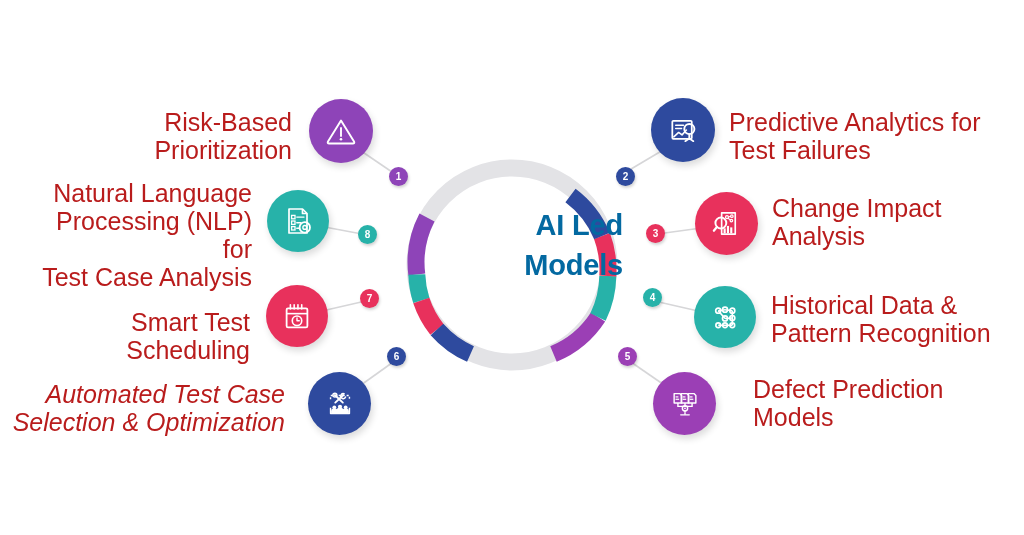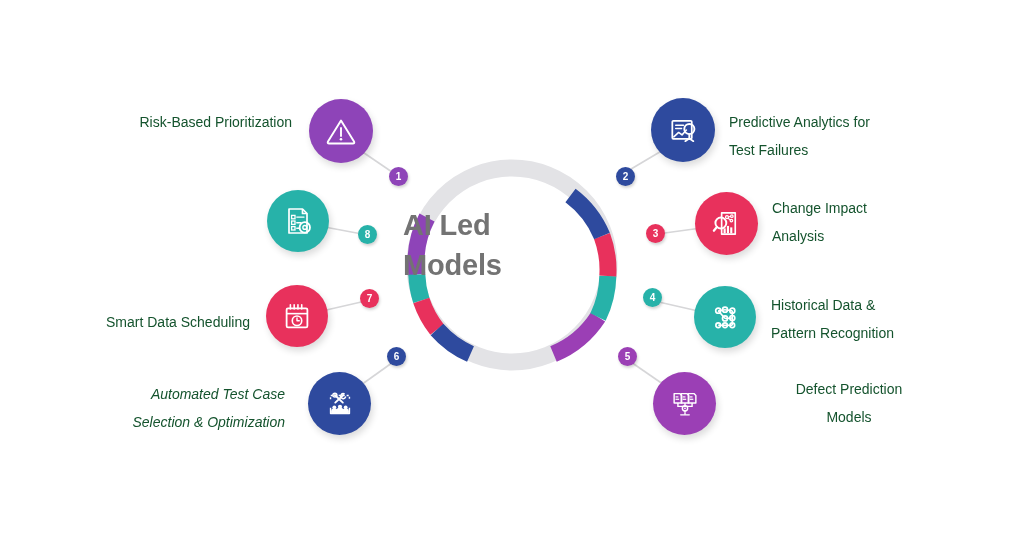--- a/index.html
+++ b/index.html
@@ -21,25 +21,25 @@
     left: 0; top: 0;
     width: 1024px;
     height: 535px;
   }
   
   .center-title {
     position: absolute;
     left: 403px;
     top: 205px;
     width: 220px;
-    text-align: left;
+    text-align: right;
     font-size: 29px;
     line-height: 40px;
     font-weight: bold;
-    color: #737373;
+    color: #0369a1;
     letter-spacing: -0.2px;
   }
   
   .icon-node {
     position: absolute;
     border-radius: 50%;
     display: flex;
     align-items: center;
     justify-content: center;
     box-shadow: 2px 4px 7px rgba(0,0,0,0.14);
@@ -56,23 +56,23 @@
     align-items: center;
     justify-content: center;
     box-shadow: 1px 2px 3px rgba(0,0,0,0.18);
     width: 19px;
     height: 19px;
     line-height: 19px;
   }
   
   .label {
     position: absolute;
-    font-size: 14px;
+    font-size: 25px;
     line-height: 28px;
-    color: #14532d;
+    color: #b91c1c;
     white-space: pre-line;
   }
   .label.right { text-align: left; }
   .label.left  { text-align: right; }
 </style>
 </head>
 <body>
 
 <div id="canvas">
 
@@ -138,37 +138,40 @@
       <line x1="16.8" y1="14.1" x2="24" y2="14.1" stroke="#ffffff" stroke-width="1.4" stroke-linecap="round"></line>
       <line x1="16.8" y1="19.7" x2="21" y2="19.7" stroke="#ffffff" stroke-width="1.4" stroke-linecap="round"></line>
       <line x1="16.8" y1="25.3" x2="19.5" y2="25.3" stroke="#ffffff" stroke-width="1.4" stroke-linecap="round"></line>
       <circle cx="24.8" cy="24.4" r="5.2" fill="none" stroke="#ffffff" stroke-width="1.8"></circle>
       <circle cx="24.8" cy="24.4" r="1.9" fill="none" stroke="#ffffff" stroke-width="1.4"></circle>
     </svg>
   </div>
   <div class="badge" style="left:358px; top:225px; background:#27b2a9;">
     <span>8</span>
   </div>
+  <div class="label left" style="left:22px; top:179px; width:230px;">Natural Language
+Processing (NLP) for
+Test Case Analysis</div>
 
   <div class="icon-node" style="left:266px; top:285px; width:62px; height:62px; background:#e8315c;">
     <svg width="34" height="34" viewBox="0 0 36 36">
       <rect x="7" y="10" width="22" height="20" rx="1.5" fill="none" stroke="#ffffff" stroke-width="1.9"></rect>
       <line x1="7" y1="15.5" x2="29" y2="15.5" stroke="#ffffff" stroke-width="1.7"></line>
       <line x1="11" y1="6.2" x2="11" y2="10.5" stroke="#ffffff" stroke-width="1.7" stroke-linecap="round"></line>
       <line x1="15" y1="6.2" x2="15" y2="10.5" stroke="#ffffff" stroke-width="1.7" stroke-linecap="round"></line>
       <line x1="19" y1="6.2" x2="19" y2="10.5" stroke="#ffffff" stroke-width="1.7" stroke-linecap="round"></line>
       <line x1="23" y1="6.2" x2="23" y2="10.5" stroke="#ffffff" stroke-width="1.7" stroke-linecap="round"></line>
       <circle cx="18" cy="23" r="5" fill="none" stroke="#ffffff" stroke-width="1.7"></circle>
       <path d="M18 20 v3 h2.4" fill="none" stroke="#ffffff" stroke-width="1.5" stroke-linecap="round" stroke-linejoin="round"></path>
     </svg>
   </div>
   <div class="badge" style="left:360px; top:289px; background:#e8315c;">
     <span>7</span>
   </div>
-  <div class="label left" style="left:10px; top:308px; width:240px;">Smart Data Scheduling</div>
+  <div class="label left" style="left:10px; top:308px; width:240px;">Smart Test Scheduling</div>
 
   <div class="icon-node" style="left:308px; top:372px; width:63px; height:63px; background:#2e4a9e;">
     <svg width="34" height="34" viewBox="0 0 36 36">
       <path d="M8 13 v-4 h20 v4" fill="none" stroke="#ffffff" stroke-width="1.5" stroke-dasharray="2.2 2" stroke-linejoin="round"></path>
       <path d="M8 22 v6 h20 v-6" fill="none" stroke="#ffffff" stroke-width="1.5" stroke-linejoin="round"></path>
       <path d="M12.5 8.5 L21 16.5" stroke="#ffffff" stroke-width="2" stroke-linecap="round"></path>
       <path d="M21.5 8.5 L13 16.5" stroke="#ffffff" stroke-width="2" stroke-linecap="round"></path>
       <circle cx="12.6" cy="8.6" r="2.1" fill="none" stroke="#ffffff" stroke-width="1.6"></circle>
       <path d="M22.3 7.2 a2.6 2.6 0 1 0 1.6 3.4" fill="none" stroke="#ffffff" stroke-width="1.6" stroke-linecap="round"></path>
       <circle cx="12" cy="21.5" r="2" fill="#ffffff"></circle>
@@ -273,16 +276,16 @@
         <line x1="13.5" y1="29.5" x2="22.5" y2="29.5" stroke-linecap="round"></line>
         <line x1="18" y1="27" x2="18" y2="29.5"></line>
       </g>
       <circle cx="18" cy="22.6" r="2.8" fill="none" stroke="#ffffff" stroke-width="1.5"></circle>
       <circle cx="18" cy="22.6" r="1" fill="#ffffff"></circle>
     </svg>
   </div>
   <div class="badge" style="left:618px; top:347px; background:#9b3fb5;">
     <span>5</span>
   </div>
-  <div class="label right" style="left:719px; top:375px; width:260px;text-align:center;">Defect Prediction
+  <div class="label right" style="left:753px; top:375px; width:260px;">Defect Prediction
 Models</div>
 
 </div>
 
 </body></html>

